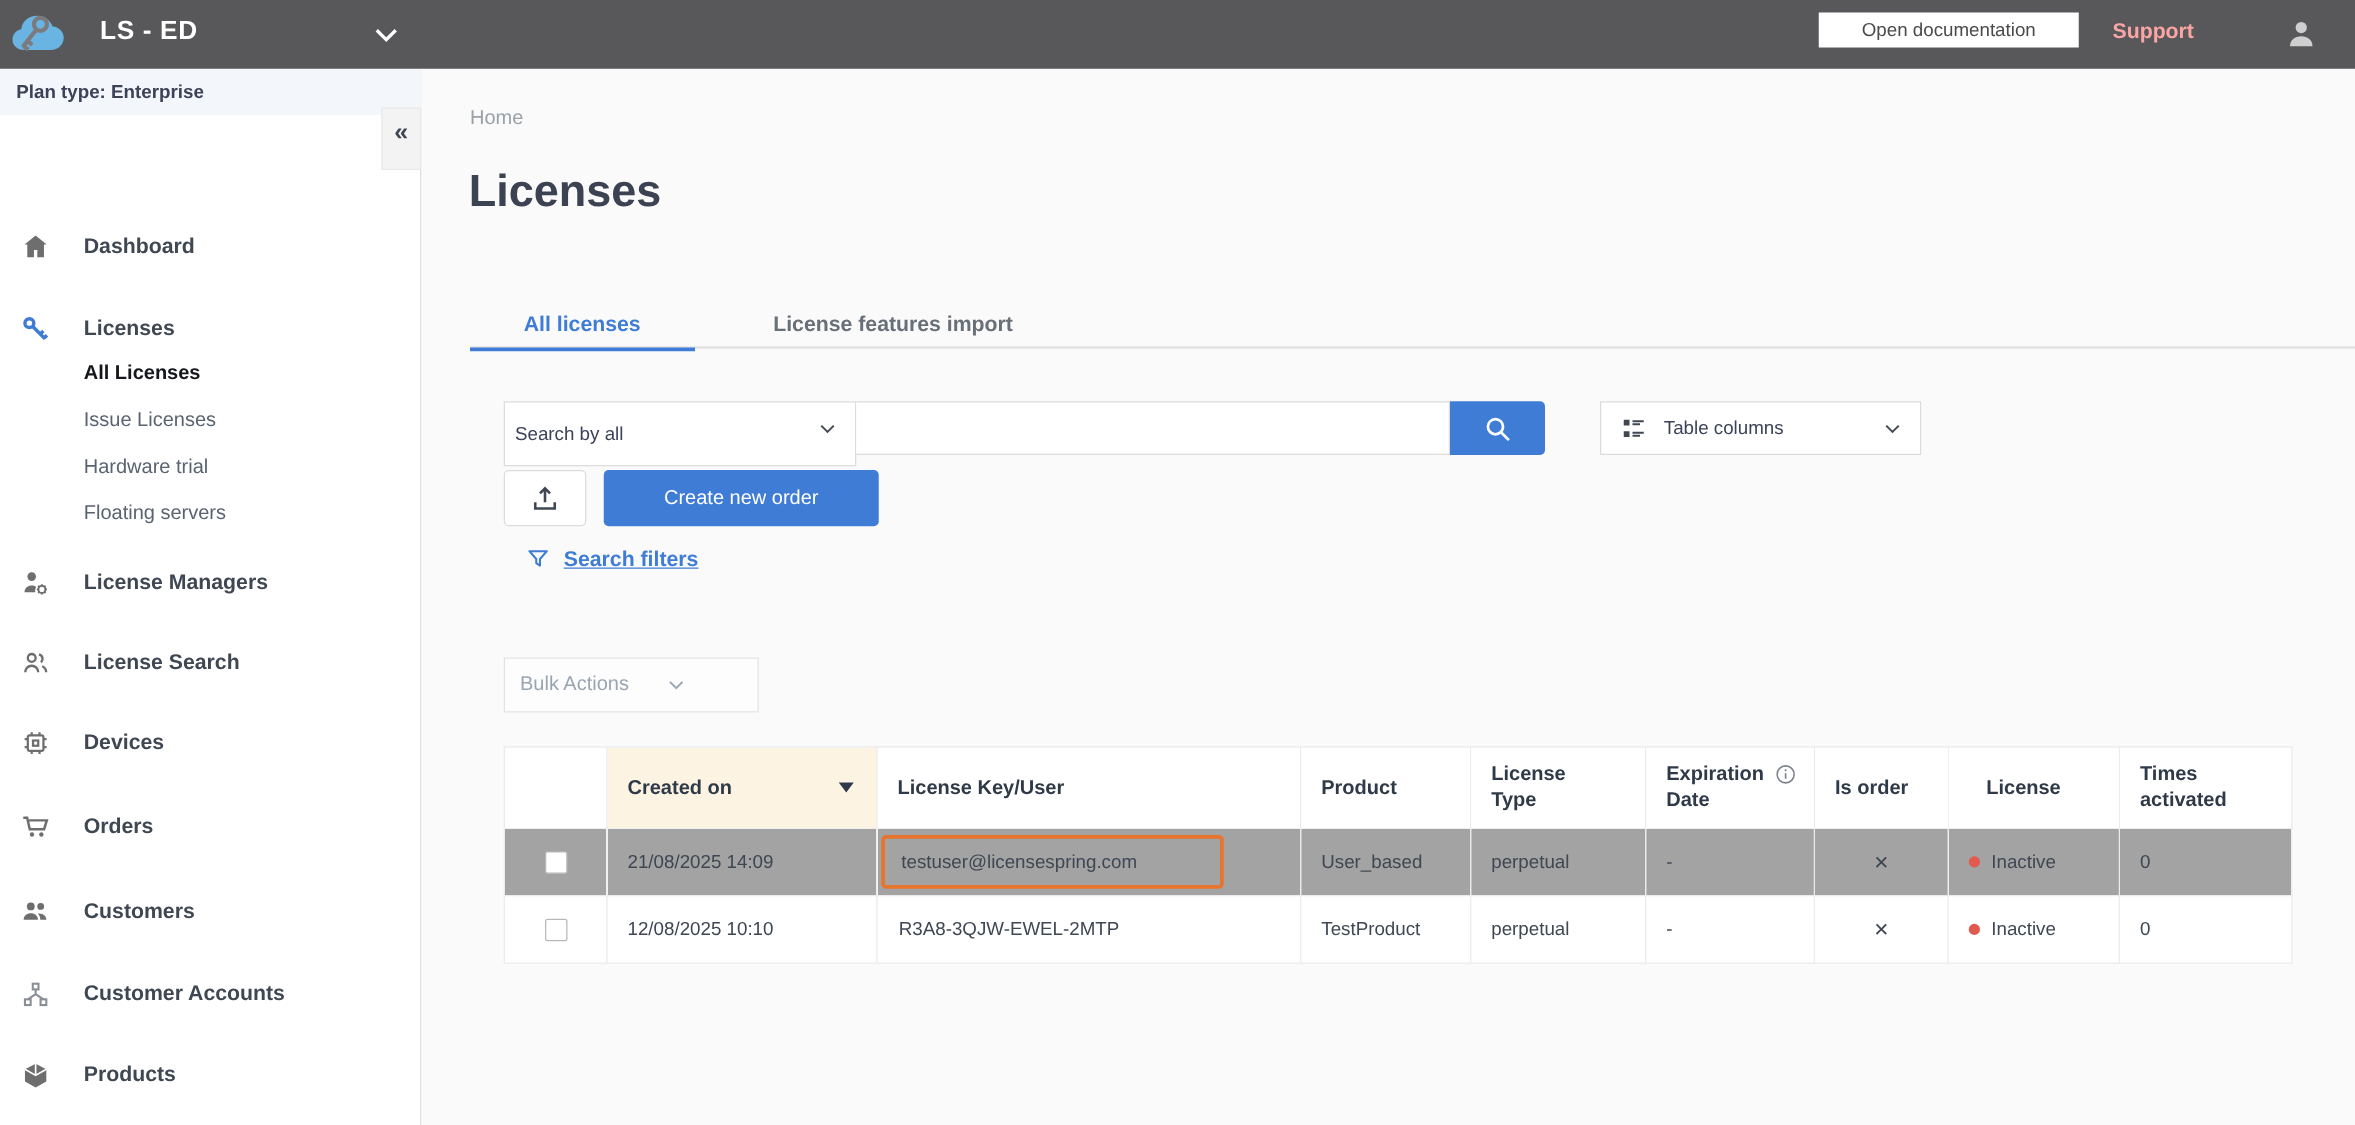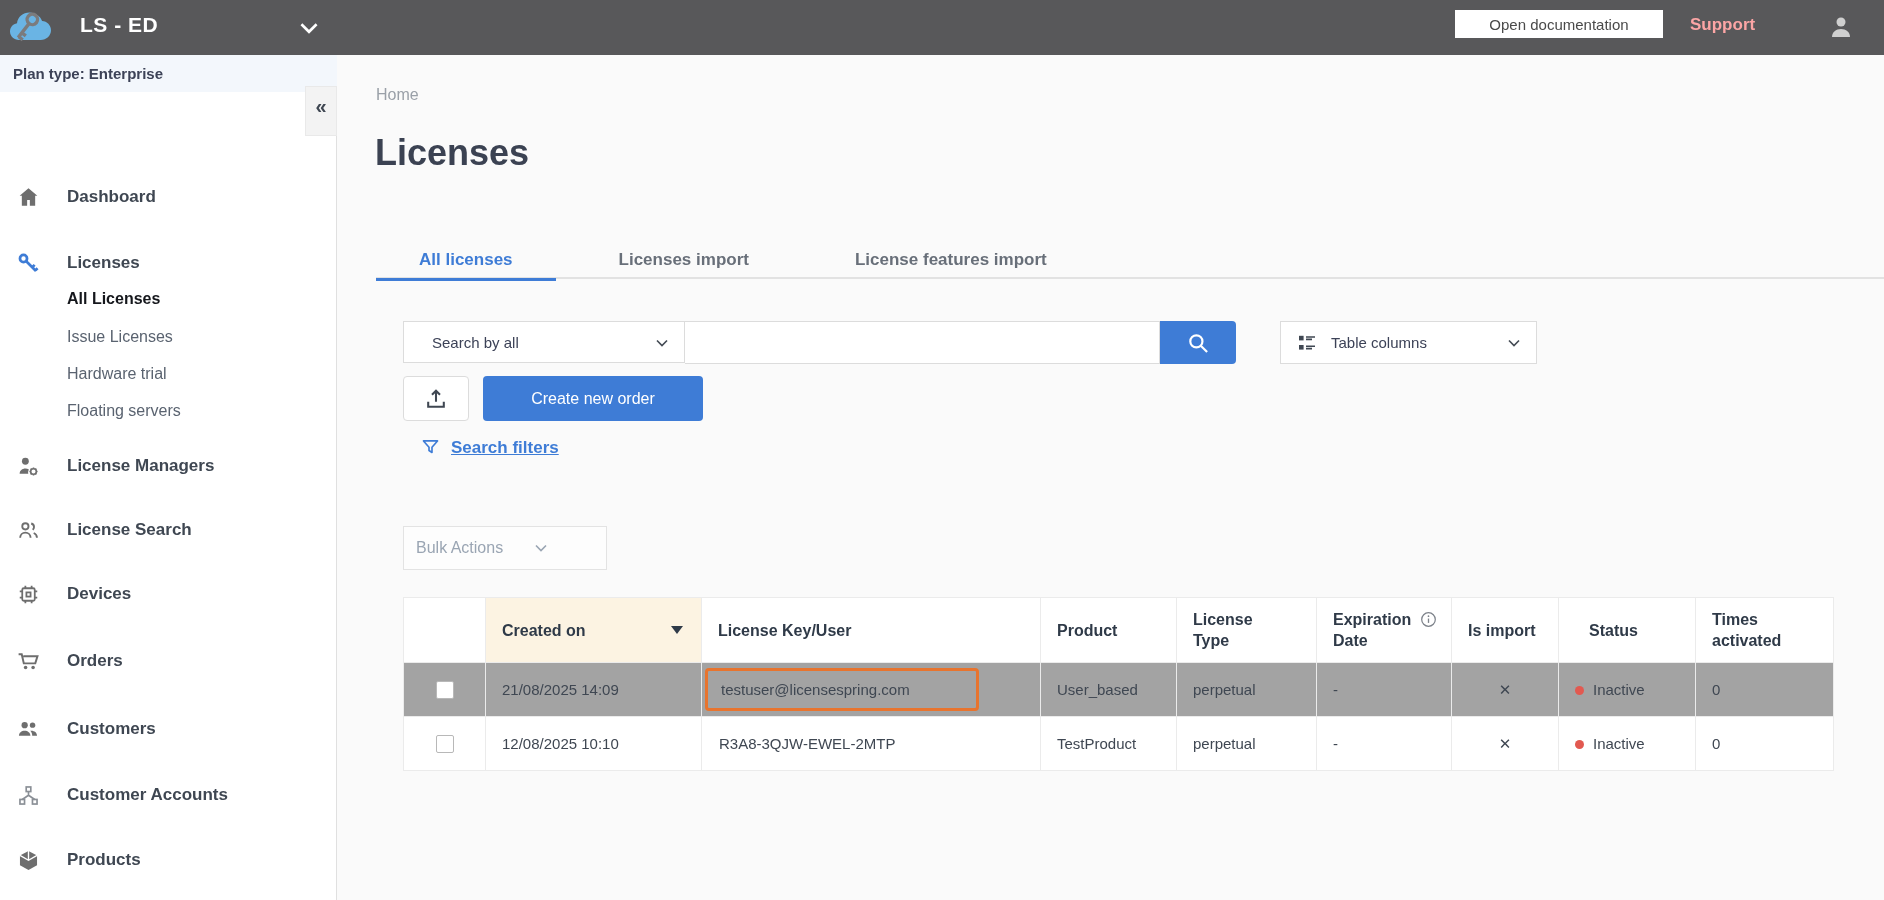--- a/index.html
+++ b/index.html
@@ -33,21 +33,21 @@
 
   .tabs { position:absolute; left:38px; top:186px; width:1512px; height:38px; border-bottom:2px solid #e2e2e2; display:flex; }
   .tab { height:38px; padding:0 43px; font-size:17px; color:#686f79; font-weight:bold; display:flex; align-items:center; margin-right:20px; cursor:pointer; position:relative; white-space:nowrap; }
   .tab.active { color:#3e7cd6; }
   .tab.active::after { content:""; position:absolute; left:0; right:0; bottom:-2px; height:3px; background:#3e7cd6; }
 
   .sel-box { position:absolute; background:#fff; border:1px solid #dcdcdc; display:flex; align-items:center; cursor:pointer; }
   .sel-box .sel-lbl { font-size:15px; color:#3c4257; }
   .chev { width:20px; height:20px; }
 
-  .search-select { left:65px; top:266px; width:282px; height:42px; padding-left:28px; }
+  .search-select { left:65px; top:266px; width:282px; height:52px; padding-left:8px; }
   .search-select .chev { position:absolute; right:12px; top:11px; }
   .search-input { position:absolute; left:347px; top:266px; width:475px; height:43px; background:#fff; border:1px solid #dcdcdc; border-left:none; padding:0 12px; font-size:15px; color:#3c4257; font-family:"Liberation Sans",sans-serif; outline:none; }
   .search-btn { position:absolute; left:822px; top:266px; width:76px; height:43px; background:#3e7cd6; border:none; border-radius:0 4px 4px 0; cursor:pointer; display:flex; align-items:center; justify-content:center; }
   .tablecols-select { left:942px; top:266px; width:257px; height:43px; padding-left:14px; }
   .tablecols-select .ic { width:24px; height:24px; margin-right:12px; }
   .tablecols-select .chev { position:absolute; right:12px; top:11px; }
 
   .upload-btn { position:absolute; left:65px; top:321px; width:66px; height:45px; background:#fff; border:1px solid #dcdcdc; border-radius:4px; cursor:pointer; display:flex; align-items:center; justify-content:center; }
   .create-order-btn { position:absolute; left:145px; top:321px; width:220px; height:45px; background:#3e7cd6; color:#fff; border:none; border-radius:4px; font-size:16px; font-family:"Liberation Sans",sans-serif; cursor:pointer; }
 
@@ -202,21 +202,20 @@
     </div>
 
   </div>
 
   <div class="main">
     <div class="breadcrumb">Home</div>
     <div class="page-title">Licenses</div>
 
     <div class="tabs">
       <div class="tab active">All licenses</div>
-      <div class="tab">Licenses import</div>
       <div class="tab">License features import</div>
     </div>
 
     <div class="sel-box search-select">
       <span class="sel-lbl">Search by all</span>
       <svg class="chev" viewBox="0 0 24 24">
           <path d="M6 9l6 6 6-6" fill="none" stroke="#444b54" stroke-width="2"></path>
         </svg>
     </div>
     <input class="search-input" type="text" placeholder="" style="">
@@ -289,22 +288,22 @@
           <th><span>Product</span></th>
           <th><span class="hd-wrap2">License Type</span></th>
           <th>
             <span class="hd-wrap">Expiration Date</span>
             <svg class="info-ic" viewBox="0 0 18 18">
               <circle cx="9" cy="9" r="7.2" fill="none" stroke="#7d828a" stroke-width="1.3"></circle>
               <path d="M9 8v4.6" stroke="#7d828a" stroke-width="1.4"></path>
               <circle cx="9" cy="5.5" r="0.9" fill="#7d828a"></circle>
             </svg>
           </th>
-          <th><span>Is import</span></th>
-          <th><span style="padding-left:14px;display:inline-block;">Status</span></th>
+          <th><span>Is order</span></th>
+          <th><span style="padding-left:14px;display:inline-block;">License</span></th>
           <th><span class="hd-wrap2">Times activated</span></th>
         </tr>
       </thead>
       <tbody>
         <tr class="row-alt">
           <td class="cb-cell"><input type="checkbox" class="row-cb" style=""></td>
           <td>21/08/2025 14:09</td>
           <td class="keyuser-cell">
             <span class="hl-box"><span>testuser@licensespring.com</span></span>
           </td>

